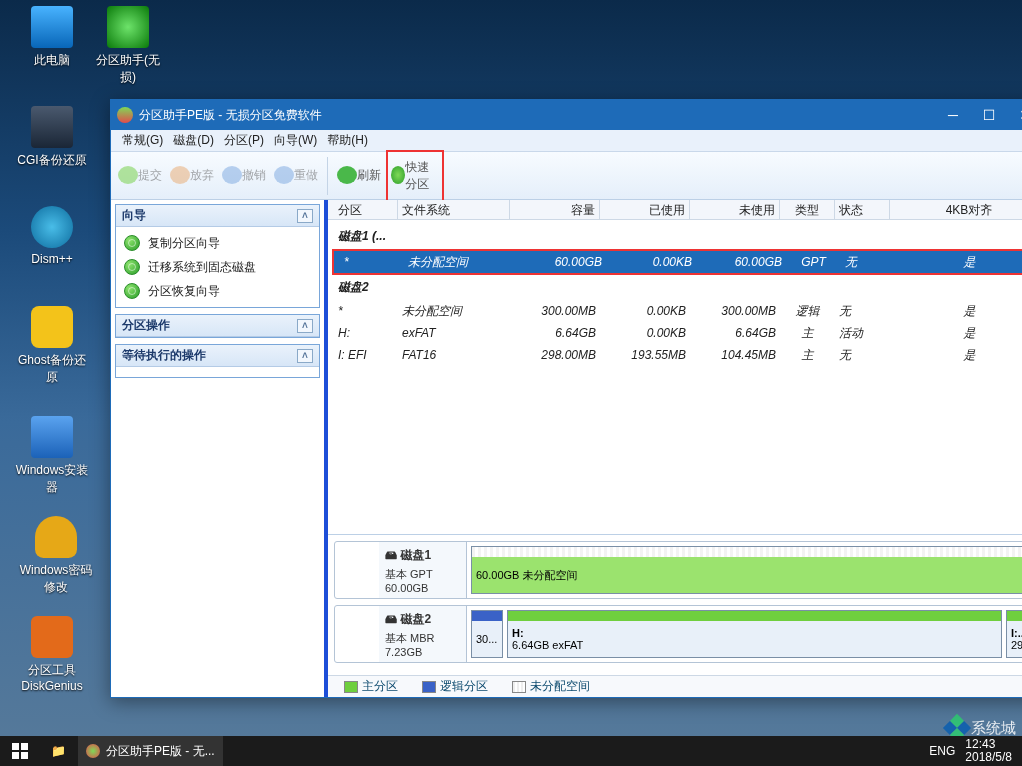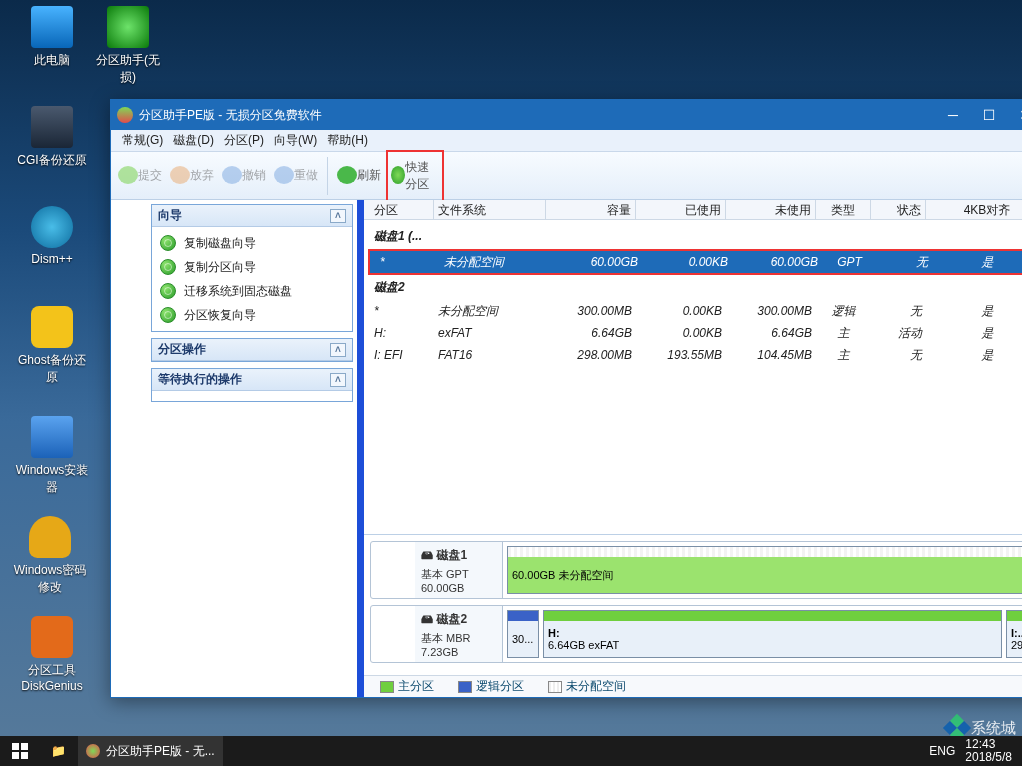--- a/index.html
+++ b/index.html
@@ -22,41 +22,41 @@
 
 .toolbar { height:48px; background:linear-gradient(#f7fbff,#e5effa); border-bottom:1px solid #bcd0e6; display:flex; align-items:center; padding:0 4px; gap:2px; font-size:12px; color:#555;}
 .tb { width:50px; height:44px; display:flex; flex-direction:row; align-items:center; justify-content:center; border:1px solid transparent; border-radius:3px;}
 .tb .g { width:20px; height:18px; margin-bottom:2px; background:#9bb; border-radius:50%; }
 .tb.dis { opacity:.5; }
 .tbsep { width:1px; height:38px; background:#c4d4e6; margin:0 4px; }
 .hl { border:2px solid #e33; padding:2px; }
 
 
 .body { flex:1; display:flex; overflow:hidden; }
-.sidepane { width:217px; background:#fff; border-right:7px solid #1d4ed8; padding:4px; overflow:auto;margin-left:36px; }
+.sidepane { width:217px; background:#fff; border-right:4px solid #1d4ed8; padding:4px; overflow:auto; }
 .panel { border:1px solid #79a6d9; margin-bottom:6px; }
 .panel-h { height:22px; background:linear-gradient(#eaf2fb,#d7e6f7); border-bottom:1px solid #b4cbe6; display:flex; align-items:center; justify-content:space-between; padding:0 6px; font-size:12px; color:#1d3a6b; font-weight:bold;}
 .panel-h .col { width:16px; height:14px; border:1px solid #8aa9c8; background:#f2f7fd; text-align:center; line-height:11px; font-size:10px; color:#56759a;}
 .panel-b { padding:4px 0; }
 .pi { display:flex; align-items:center; height:24px; padding:0 8px; font-size:12px; color:#222; gap:8px;}
 .pi .ic { width:16px; height:16px; border-radius:50%; background:radial-gradient(circle at 30% 30%,#8de36d,#2a9d2a); border:1px solid #2a8d2a; position:relative;}
 .pi .ic::after{content:""; position:absolute; inset:3px; border:1px solid rgba(255,255,255,.5); border-radius:50%;}
 
 .main { flex:1; display:flex; flex-direction:column; }
 .headerrow { height:20px; background:#f3f6fb; border-bottom:1px solid #cdd8e5; display:flex; font-size:12px; color:#222; }
 .hc { border-right:1px solid #cdd8e5; padding:2px 4px; text-align:center;}
 .list { flex:1; overflow:auto; font-size:12px; color:#222; padding:4px 0;font-style:italic; }
 .grp { font-weight:bold; padding:4px 10px; }
 .row { display:flex; height:22px; align-items:center; }
 .row.sel { background:#1e6bb8; color:#fff; }
 .hlbox { border:2px solid #e33; margin:0 4px; }
 .cell { padding:0 4px; }
 
 
-.c1{width:70px;text-align:left;padding-left:10px}.c2{width:112px;text-align:left}.c3{width:90px;text-align:right}.c4{width:90px;text-align:right}.c5{width:90px;text-align:right}.c6{width:55px;text-align:center}.c7{width:55px;text-align:right}.c8{flex:1;text-align:center}
+.c1{width:70px;text-align:left;padding-left:10px}.c2{width:112px;text-align:left}.c3{width:90px;text-align:right}.c4{width:90px;text-align:right}.c5{width:90px;text-align:right}.c6{width:55px;text-align:center}.c7{width:55px;text-align:left}.c8{flex:1;text-align:center}
 
 .maps { border-top:1px solid #bcd0e6; padding:6px; background:#fff; }
 .dmap { border:1px solid #b4c4d6; border-radius:3px; display:flex; margin-bottom:6px; height:58px;padding-left:44px; }
 .dmap .info { width:88px; border-right:1px solid #b4c4d6; padding:4px 6px; font-size:11px; color:#333; background:#f4f8fc; display:flex; flex-direction:column; justify-content:center;}
 .dmap .info b{font-size:12px}
 .dmap .bars { flex:1; display:flex; align-items:stretch; padding:4px; gap:4px;}
 .bar { border:1px solid #7a8fa6; border-radius:0; display:flex; flex-direction:column; font-size:11px; overflow:hidden;}
 .bar .top { height:10px; }
 .bar .lbl { padding:2px 4px; flex:1; display:flex; flex-direction:column; justify-content:center; }
 .unalloc .top{ background:repeating-linear-gradient(90deg,#f3f3f3 0 3px,#fff 3px 6px);} 
@@ -83,21 +83,21 @@
 </head>
 <body>
 
 <div class="desktop">
   <div class="di" style="left:14px;top:6px"><div class="ico" style="background:linear-gradient(#48b3ff,#0866b8)"></div><span>此电脑</span></div>
   <div class="di" style="left:90px;top:6px"><div class="ico" style="background:radial-gradient(circle,#6de36a,#0a7a0a)"></div><span>分区助手(无损)</span></div>
   <div class="di" style="left:14px;top:106px"><div class="ico" style="background:linear-gradient(#4a596e,#1a2636)"></div><span>CGI备份还原</span></div>
   <div class="di" style="left:14px;top:206px"><div class="ico" style="background:radial-gradient(circle,#49bde8,#0d6c9e);border-radius:50%"></div><span>Dism++</span></div>
   <div class="di" style="left:14px;top:306px"><div class="ico" style="background:#f3c31a;border-radius:8px"></div><span>Ghost备份还原</span></div>
   <div class="di" style="left:14px;top:416px"><div class="ico" style="background:linear-gradient(#5aa3ef,#1b62b8)"></div><span>Windows安装器</span></div>
-  <div class="di" style="left:12px;top:516px"><div class="ico" style="background:#e6a817;border-radius:50% 50% 20% 20%"></div><span>Windows密码修改</span></div>
+  <div class="di" style="left:18px;top:516px"><div class="ico" style="background:#e6a817;border-radius:50% 50% 20% 20%"></div><span>Windows密码修改</span></div>
   <div class="di" style="left:14px;top:616px"><div class="ico" style="background:#e36a1a;border-radius:6px"></div><span>分区工具DiskGenius</span></div>
 </div>
 
 <div class="watermark">
   <div class="d">
       <span></span>
       <span></span>
       <span></span>
       <span></span>
     </div>
@@ -151,24 +151,20 @@
   </div>
 
   <div class="body">
     <div class="sidepane">
       <div class="panel">
         <div class="panel-h">
             <span>向导</span>
             <div class="col">˄</div>
           </div>
         <div class="panel-b">
-          <div class="pi">
-              <div class="ic"></div>
-              <span>复制磁盘向导</span>
-            </div>
           <div class="pi">
               <div class="ic"></div>
               <span>复制分区向导</span>
             </div>
           <div class="pi">
               <div class="ic"></div>
               <span>迁移系统到固态磁盘</span>
             </div>
           <div class="pi">
               <div class="ic"></div>

